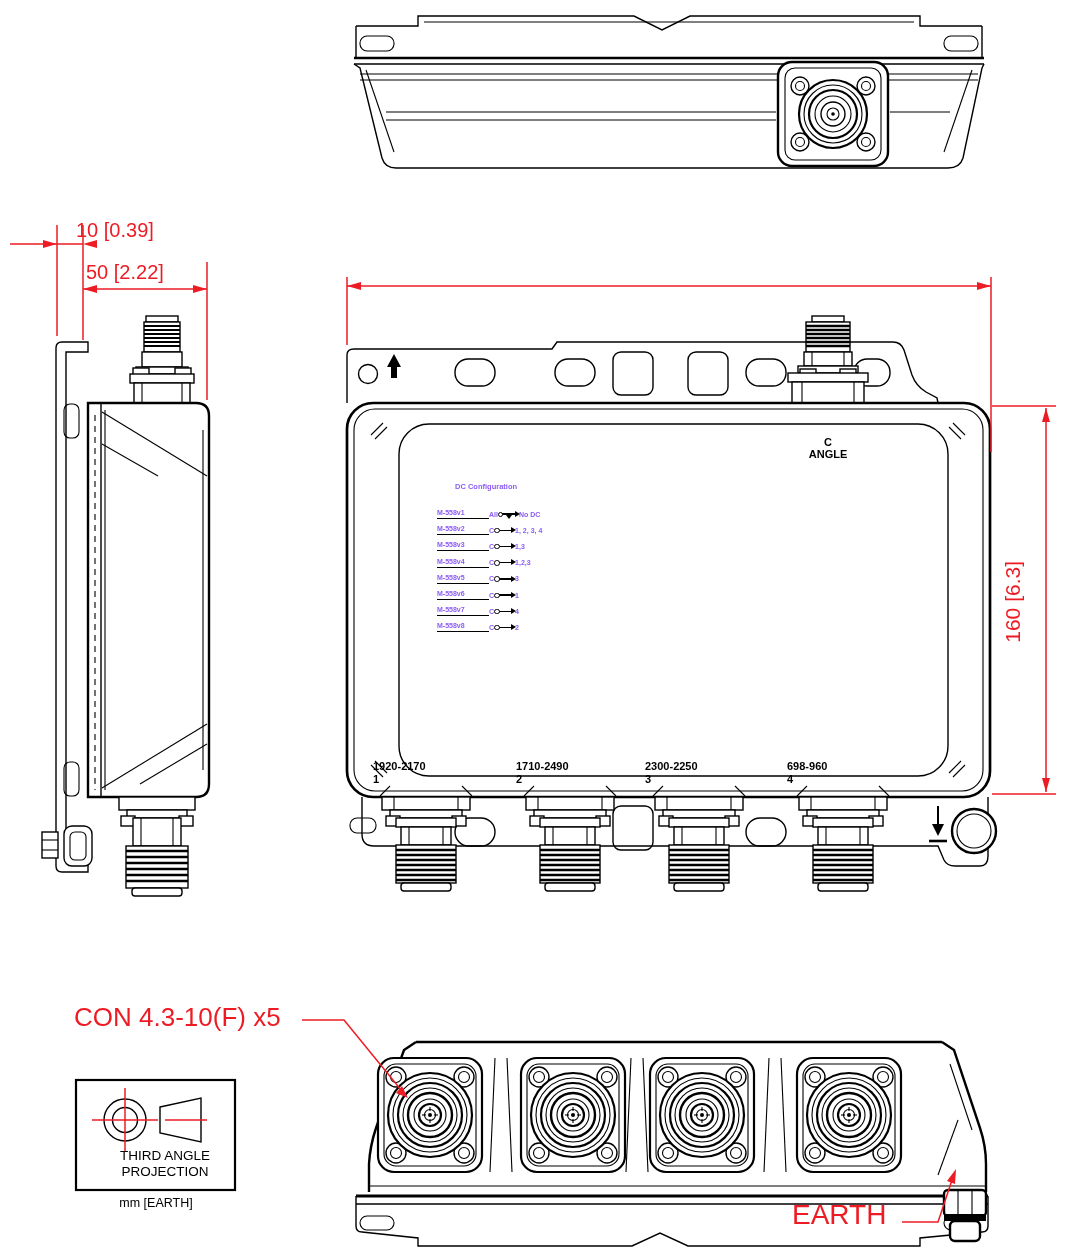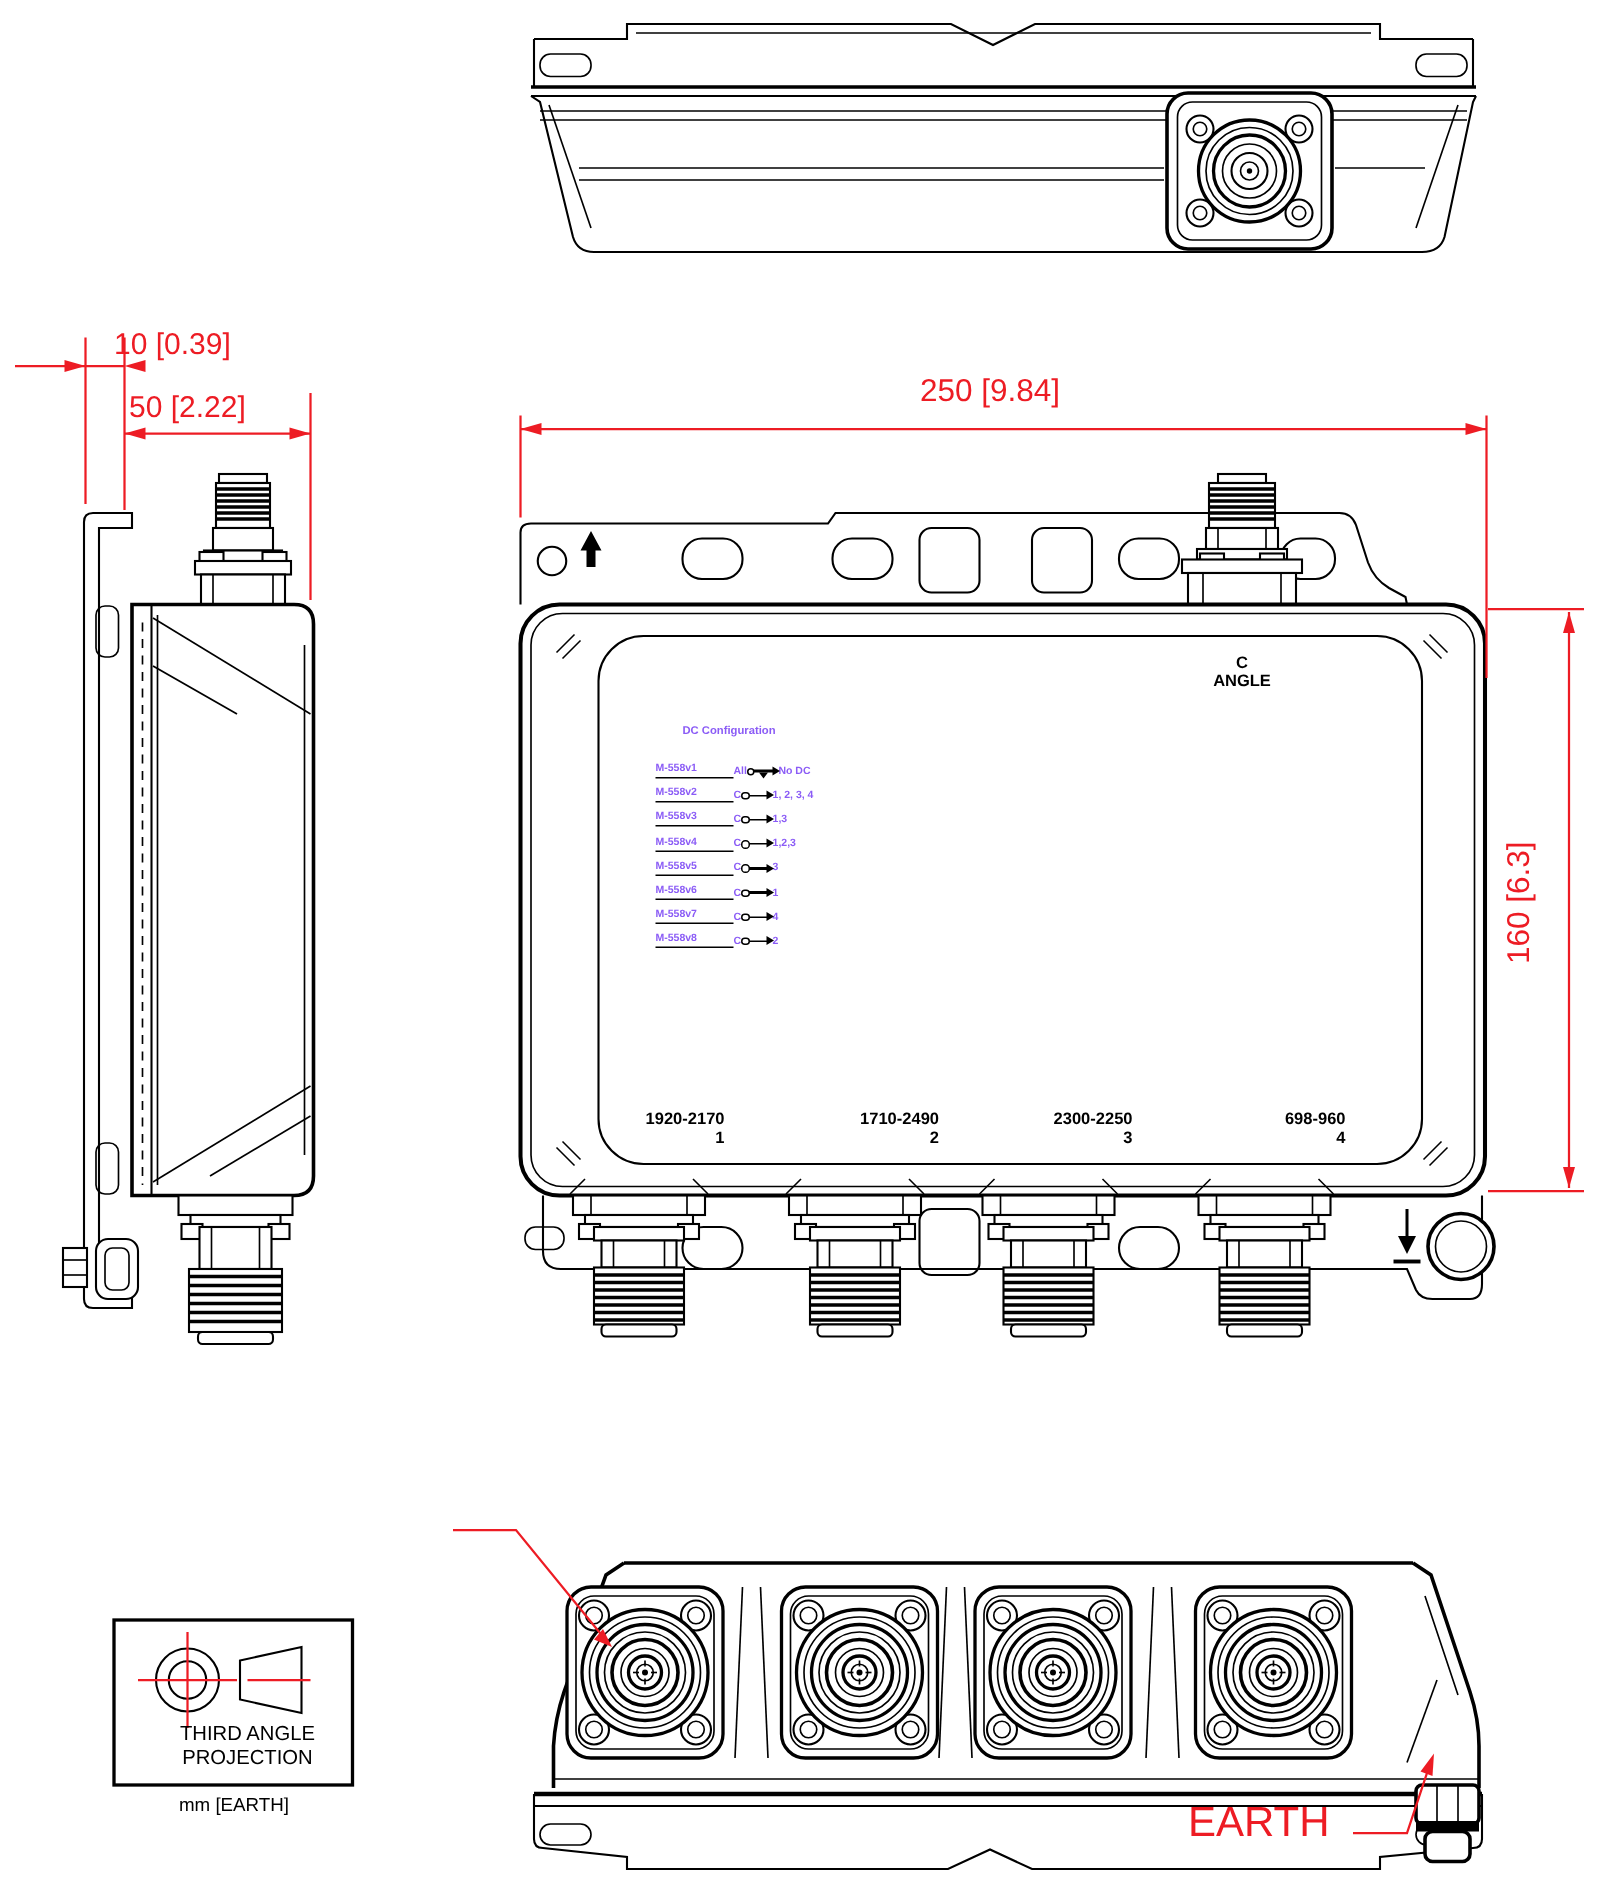--- a/index.html
+++ b/index.html
@@ -10,21 +10,21 @@
   .red{color:#ed1c24;}
   .dim{font-size:20px;}
   .dim-250{left:540px;top:249px;width:240px;text-align:center;font-size:21px;}
   .dim-10{left:76px;top:219px;}
   .dim-50{left:86px;top:261px;}
   .dim-160{left:1000px;top:516px;height:172px;width:26px;display:flex;align-items:center;justify-content:center;}
   .dim-160 span{writing-mode:vertical-rl;transform:rotate(180deg);font-size:21px;color:#ed1c24;}
   .callout-con{left:74px;top:1002px;font-size:26px;}
   .callout-earth{left:792px;top:1199px;font-size:28px;}
   .common-label{left:773px;top:437px;width:110px;text-align:center;font-size:11px;font-weight:bold;line-height:11.5px;}
-  .port-label{position:absolute;z-index:2;width:110px;text-align:right;font-size:11px;font-weight:bold;line-height:12.5px;color:#000;}
+  .port-label{position:absolute;z-index:2;width:110px;text-align:left;font-size:11px;font-weight:bold;line-height:12.5px;color:#000;margin-top:20px;}
   .proj-text{left:77px;top:1148px;width:176px;text-align:center;font-size:13.5px;line-height:16px;}
   .units-text{left:77px;top:1196px;width:158px;text-align:center;font-size:12.5px;}
   
   .dc-config{position:absolute;left:437px;top:482px;z-index:2;color:#8b5cf6;}
   .dc-title{font-size:7.5px;font-weight:bold;margin:0 0 15px 18px;}
   .dc-row{display:flex;align-items:center;height:16.2px;font-size:7px;font-weight:bold;}
   .dc-model{width:52px;border-bottom:1.6px solid #000;padding-bottom:2px;}
   .dc-map{display:flex;align-items:center;}
   .dc-from{margin-right:3px;}
   .dc-to{margin-left:3px;}
@@ -346,27 +346,27 @@
     <rect class="s2" x="76" y="1080" width="159" height="110"></rect>
     <circle class="k" cx="125" cy="1120" r="21" stroke-width="1.8"></circle>
     <circle class="k" cx="125" cy="1120" r="12.5" stroke-width="1.8"></circle>
     <polygon class="k" points="160,1107 201,1098 201,1142 160,1133" stroke-width="1.8"></polygon>
     <line class="r" x1="92" y1="1120" x2="158" y2="1120" stroke-width="1.8"></line>
     <line class="r" x1="125" y1="1088" x2="125" y2="1152" stroke-width="1.8"></line>
     <line class="r" x1="165" y1="1120" x2="207" y2="1120" stroke-width="1.8"></line>
   </g>
 </svg>
 
-<div class="label red dim dim-250">250 [9.84]</div>
 <div class="label dim-160">
   <span>160 [6.3]</span>
 </div>
 <div class="label red dim dim-10">10 [0.39]</div>
 <div class="label red dim dim-50">50 [2.22]</div>
 
+<div class="label red callout-con">CON 4.3-10(F) x5</div>
 <div class="label red callout-earth">EARTH</div>
 
 <div class="label common-label">
   <div>C</div>
   <div>ANGLE</div>
 </div>
 
 <div class="port-label" style="left:373px;top:740px;">
   <div>1920-2170</div>
   <div>1</div>

